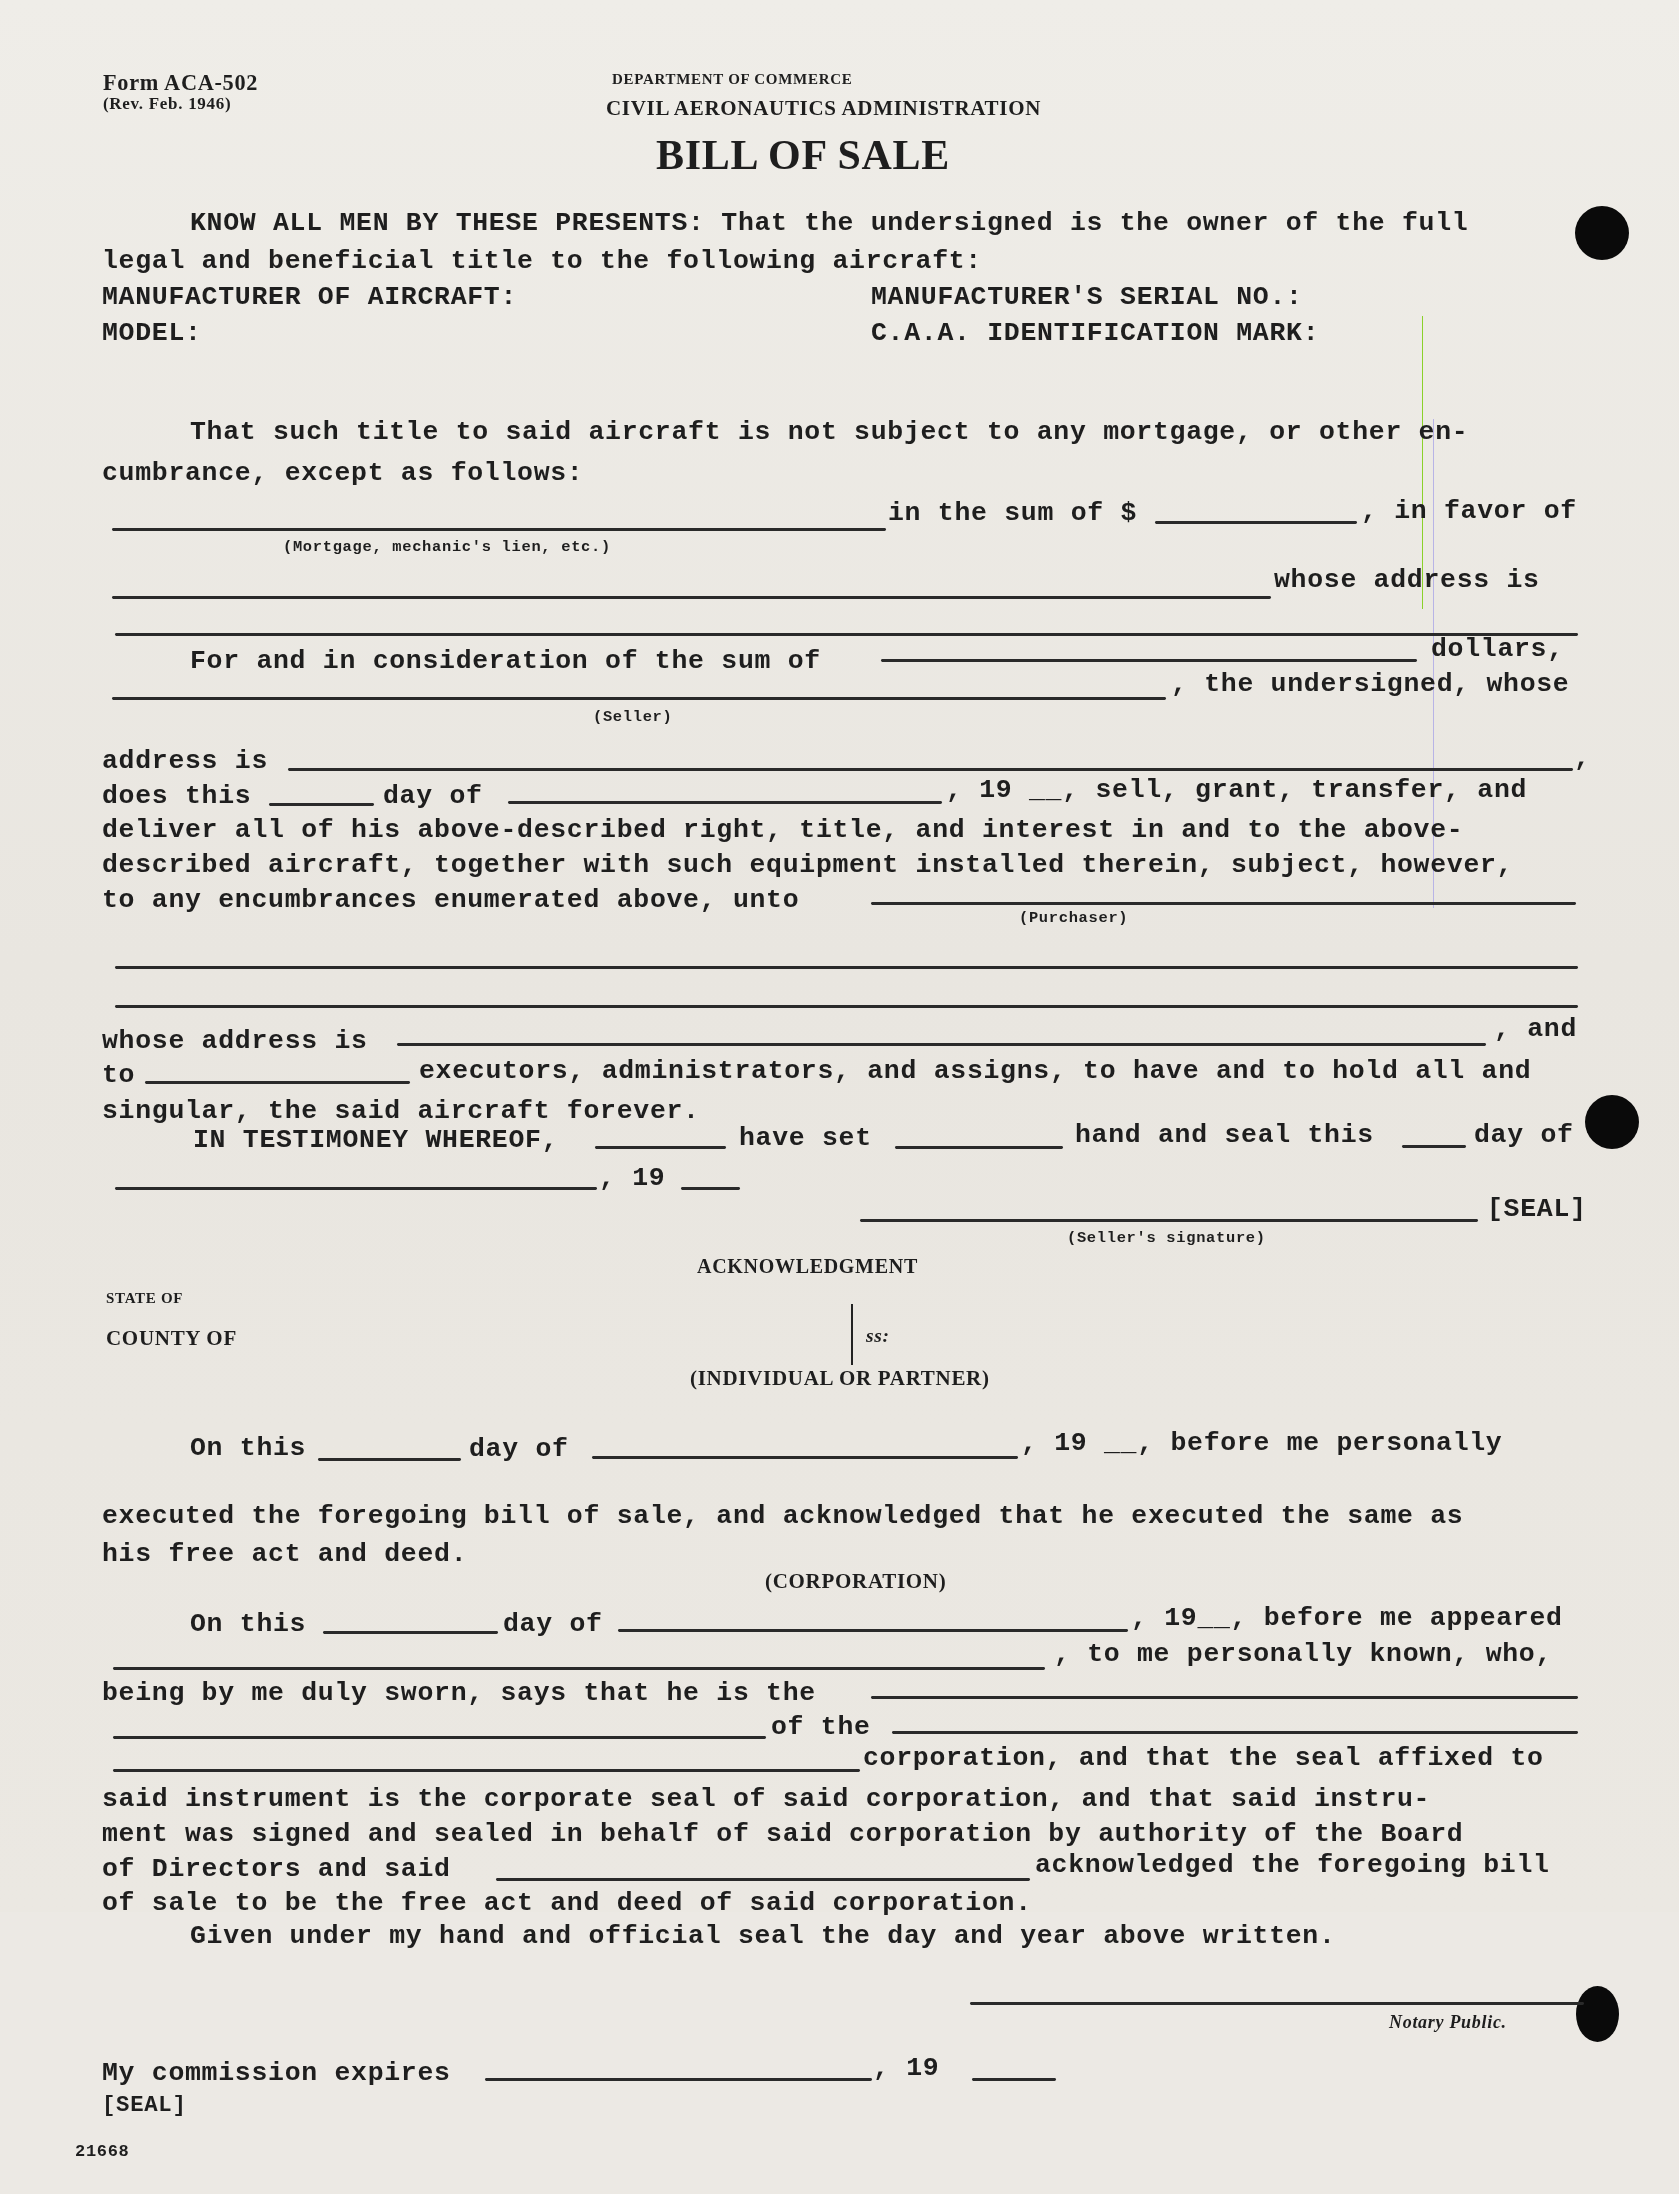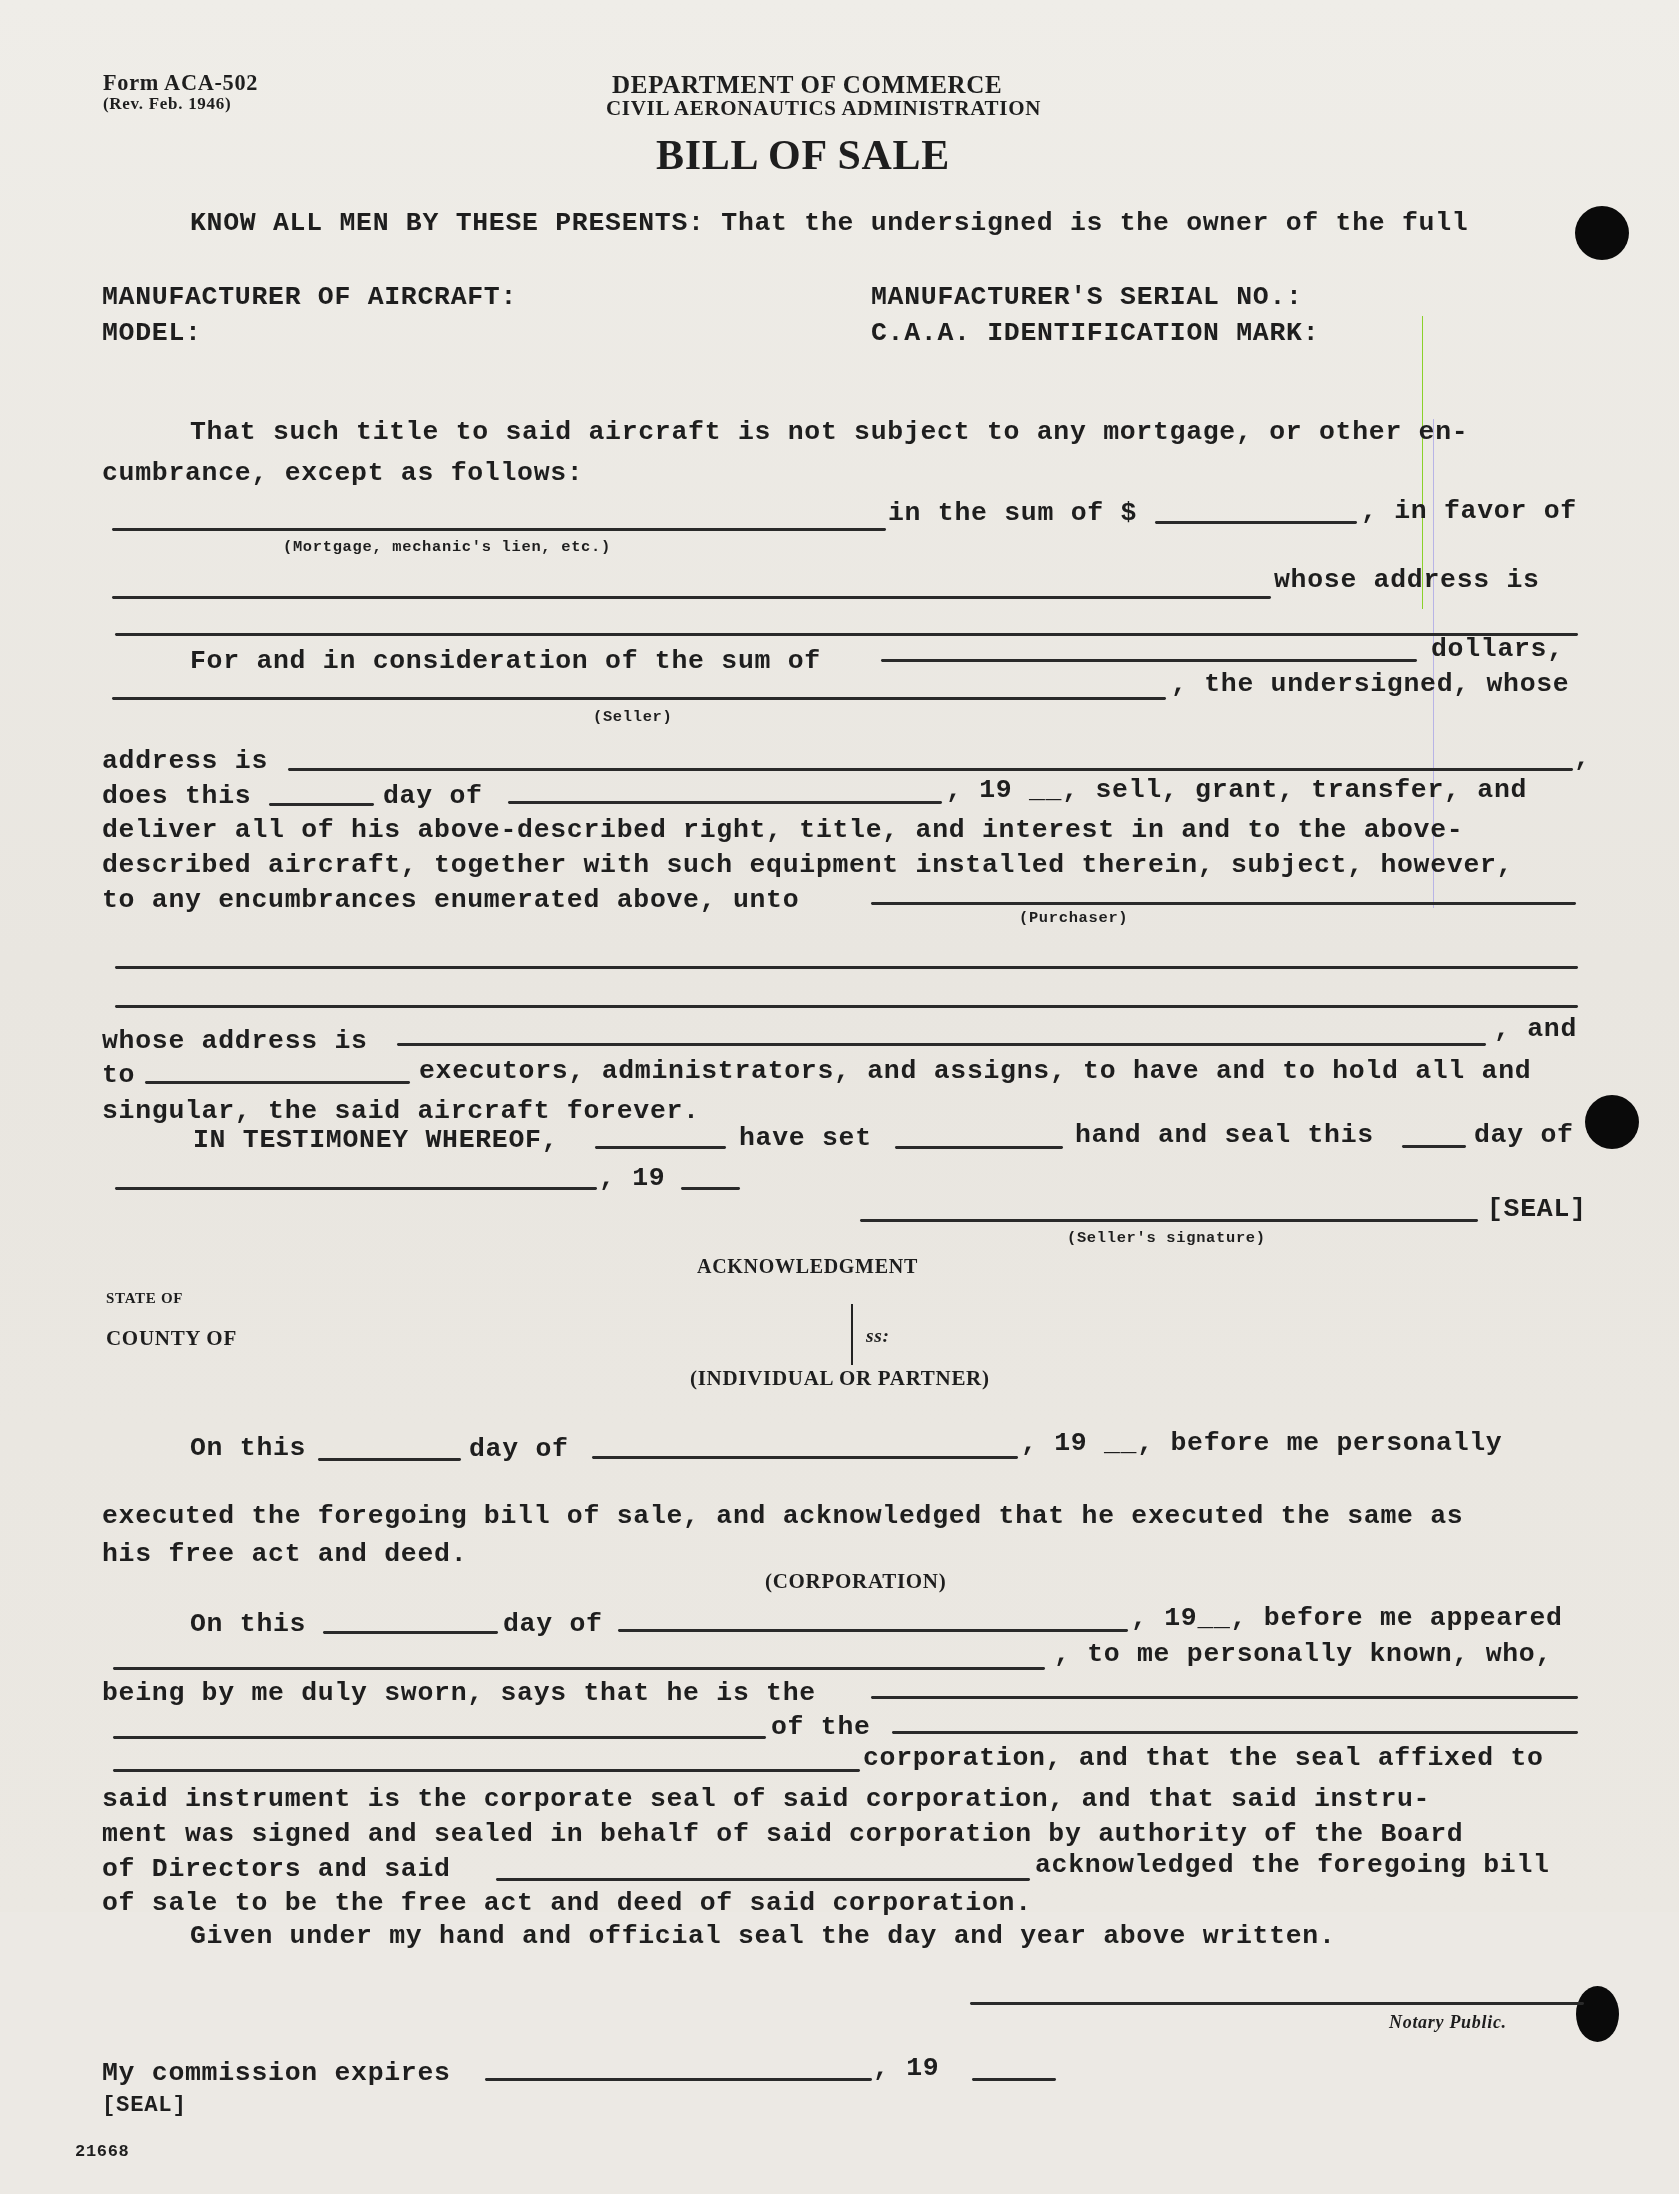--- a/index.html
+++ b/index.html
@@ -22,25 +22,26 @@
 <div class="page">
   <div class="green"></div>
   <div class="blue"></div>
 
   <div class="hole" style="left:1575px;top:206px"></div>
   <div class="hole" style="left:1585px;top:1095px"></div>
   <div class="hole" style="left:1576px;top:1986px;width:43px;height:56px"></div>
 
   <div class="t hdr" style="left:103px;top:70px;font-size:22.3px">Form ACA-502</div>
   <div class="t hdr" style="left:103px;top:94px;font-size:17px">(Rev. Feb. 1946)</div>
-  <div class="t hdr" style="left:612px;top:71px;font-size:25px">DEPARTMENT OF COMMERCE</div>
+  <div class="t hdr" style="left:612px;top:71px;font-size:15px">DEPARTMENT OF COMMERCE</div>
   <div class="t hdr" style="left:606px;top:96px;font-size:21px">CIVIL AERONAUTICS ADMINISTRATION</div>
   <div class="t hdr" style="left:656px;top:131px;font-size:42px">BILL OF SALE</div>
 
   <div class="t" style="left:190px;top:208px">KNOW ALL MEN BY THESE PRESENTS:  That the undersigned is the owner of the full</div>
+  <div class="t" style="left:102px;top:246px">legal and beneficial title to the following aircraft:</div>
   <div class="t" style="left:102px;top:282px">MANUFACTURER OF AIRCRAFT:</div>
   <div class="t" style="left:871px;top:282px">MANUFACTURER'S SERIAL NO.:</div>
   <div class="t" style="left:102px;top:318px">MODEL:</div>
   <div class="t" style="left:871px;top:318px">C.A.A. IDENTIFICATION MARK:</div>
 
   <div class="t" style="left:190px;top:417px">That such title to said aircraft is not subject to any mortgage, or other en-</div>
   <div class="t" style="left:102px;top:458px">cumbrance, except as follows:</div>
   <div class="ln" style="left:112px;top:528px;width:774px"></div>
   <div class="t sm" style="left:283px;top:538px">(Mortgage, mechanic's lien, etc.)</div>
   <div class="t" style="left:888px;top:498px">in the sum of $</div>

